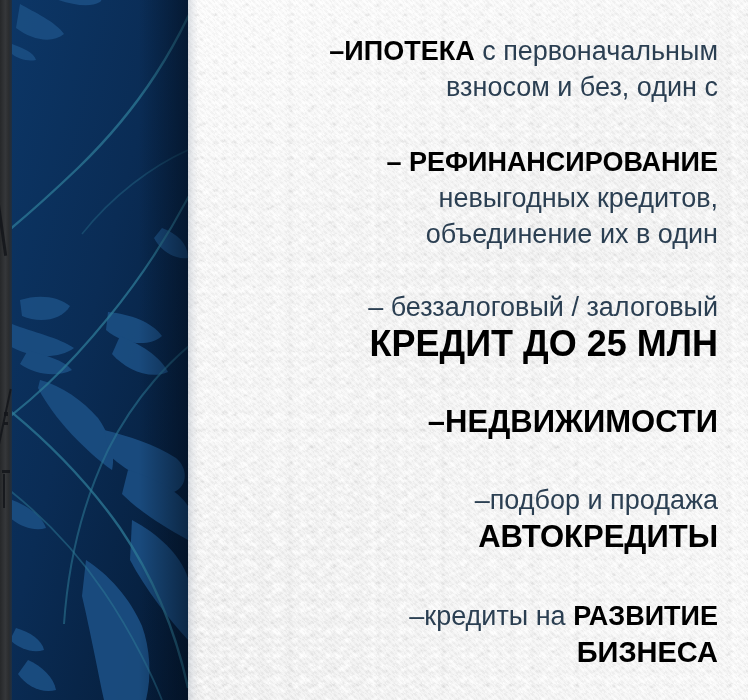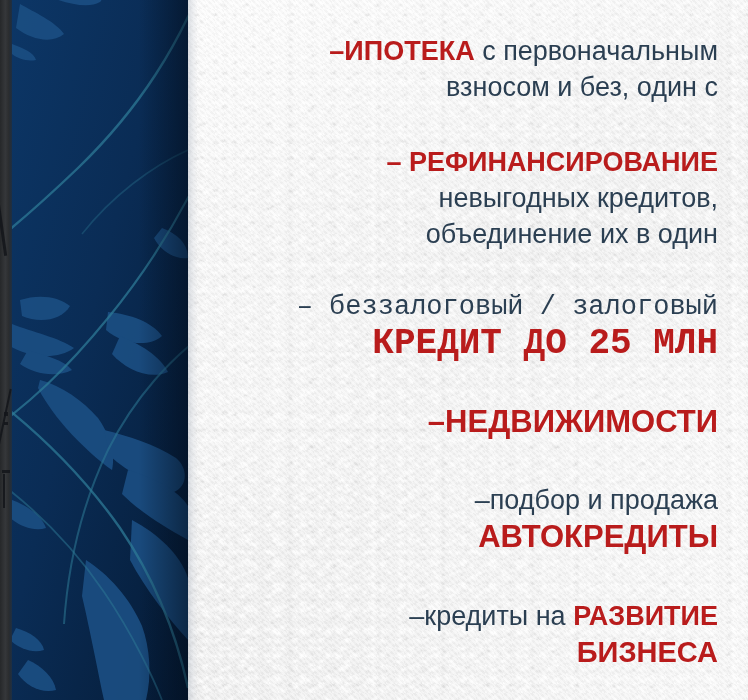--- a/index.html
+++ b/index.html
@@ -132,28 +132,28 @@
 
   .block {
     color: #2b3f52;
   }
   .line {
     display: block;
     white-space: nowrap;
   }
   b.strong {
     font-weight: 700;
-    color: #b91c1c;
+    color: #000000;
     text-align: center;
   }
 
   
   .b1 { font-size: 27px; line-height: 36px; padding-top: 33px; }
   .b2 { font-size: 27px; line-height: 36px; padding-top: 39px; }
-  .b3 { font-size: 27px; line-height: 36px; padding-top: 37px; font-family: Liberation Mono, monospace; }
+  .b3 { font-size: 27px; line-height: 36px; padding-top: 37px; }
   .b3 .big  { font-size: 36px; line-height: 38px; }
   .b4 { font-size: 31px; line-height: 38px; padding-top: 40px; }
   .b5 { font-size: 27px; line-height: 35px; padding-top: 42px; }
   .b5 .big  { font-size: 31px; line-height: 38px; }
   .b6 { font-size: 27px; line-height: 35px; padding-top: 43px; }
   .b6 .big  { font-size: 29px; line-height: 37px; }
 </style>
 </head>
 <body>
 

